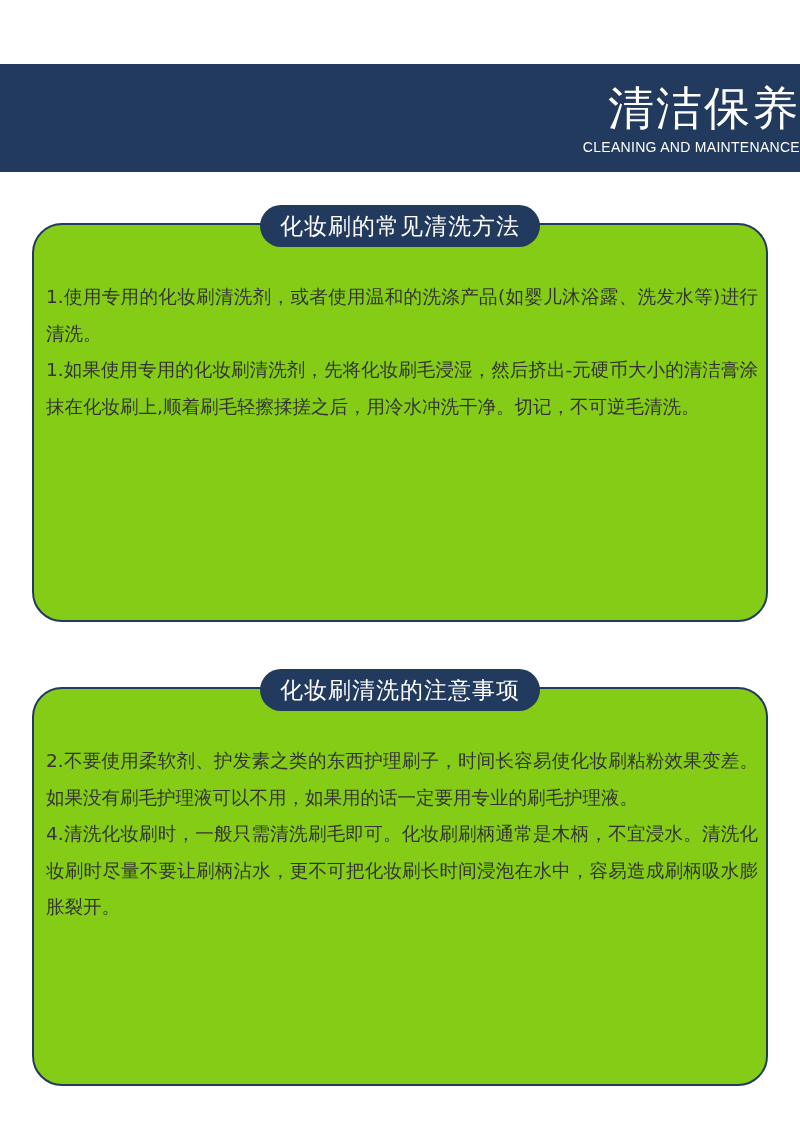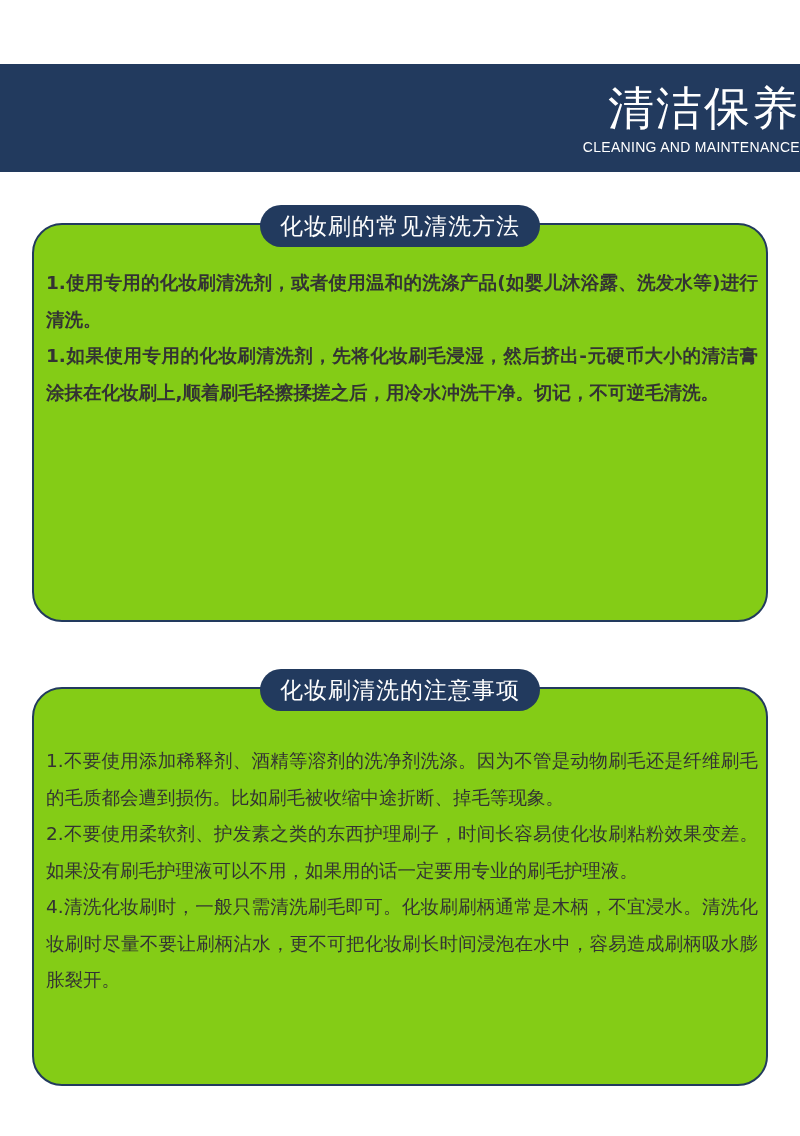--- a/index.html
+++ b/index.html
@@ -27,21 +27,21 @@
     .box2 { top: 687px; height: 399px; }
     .pill {
       position: absolute; left: 50%; transform: translateX(-50%); top: -20px;
       height: 42px; padding: 0 20px; background: #223a5e; color: #fff; border-radius: 21px;
       font-size: 23px; line-height: 42px; white-space: nowrap; letter-spacing: 1px;
     }
     .box-body {
       position: absolute; left: 12px; right: 8px;
       font-size: 18.5px; line-height: 36.5px; color: #333333;
     }
-    .box1 .box-body { top: 40px; font-weight: bold; }
+    .box1 .box-body { top: 54px; }
     .box2 .box-body { top: 54px; }
     .para { margin: 0; text-align: justify; }
   </style>
 </head>
 <body>
 
 <div class="banner">
   <div class="banner-title">清洁保养</div>
   <div class="banner-sub">CLEANING AND MAINTENANCE</div>
 </div>
@@ -50,17 +50,16 @@
   <div class="pill">化妆刷的常见清洗方法</div>
   <div class="box-body">
     <p class="para">1.使用专用的化妆刷清洗剂，或者使用温和的洗涤产品(如婴儿沐浴露、洗发水等)进行清洗。</p>
     <p class="para">1.如果使用专用的化妆刷清洗剂，先将化妆刷毛浸湿，然后挤出-元硬币大小的清洁膏涂抹在化妆刷上,顺着刷毛轻擦揉搓之后，用冷水冲洗干净。切记，不可逆毛清洗。</p>
   </div>
 </div>
 
 <div class="box box2">
   <div class="pill">化妆刷清洗的注意事项</div>
   <div class="box-body">
-    <p class="para">1.不要使用添加稀释剂、酒精等溶剂的洗净剂洗涤。因为不管是动物刷毛还是纤维刷毛的毛质都会遭到损伤。比如刷毛被收缩中途折断、掉毛等现象。</p>
     <p class="para">2.不要使用柔软剂、护发素之类的东西护理刷子，时间长容易使化妆刷粘粉效果变差。如果没有刷毛护理液可以不用，如果用的话一定要用专业的刷毛护理液。</p>
     <p class="para">4.清洗化妆刷时，一般只需清洗刷毛即可。化妆刷刷柄通常是木柄，不宜浸水。清洗化妆刷时尽量不要让刷柄沾水，更不可把化妆刷长时间浸泡在水中，容易造成刷柄吸水膨胀裂开。</p>
   </div>
 </div>
 
 </body></html>

